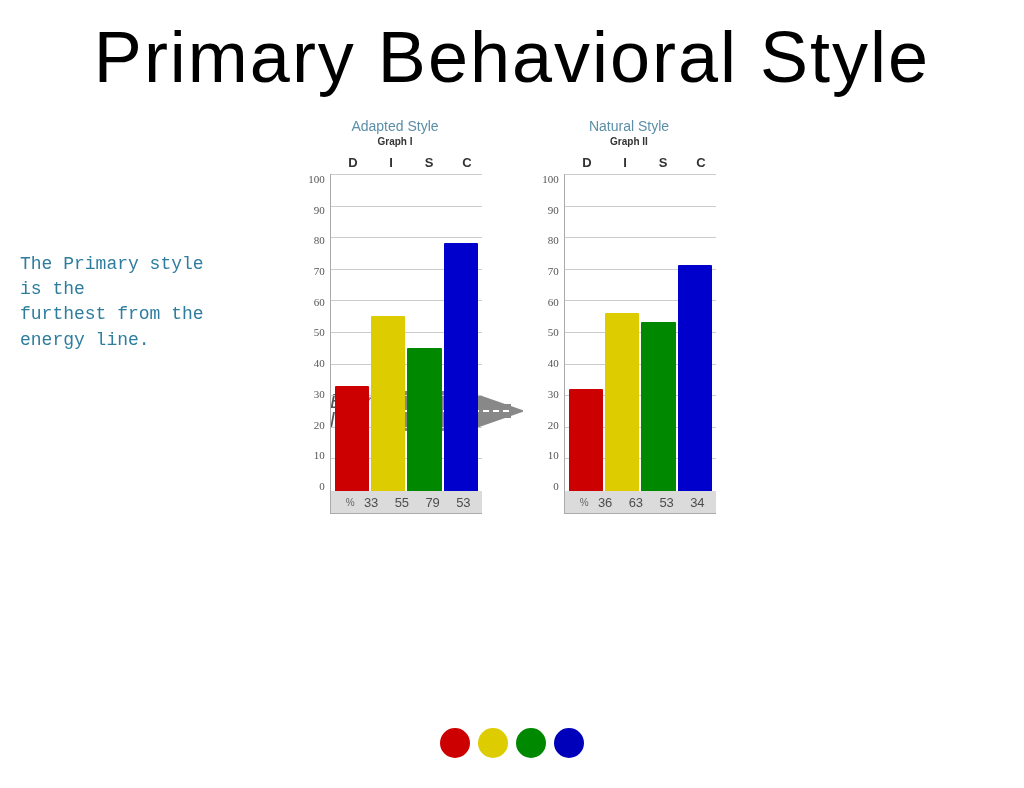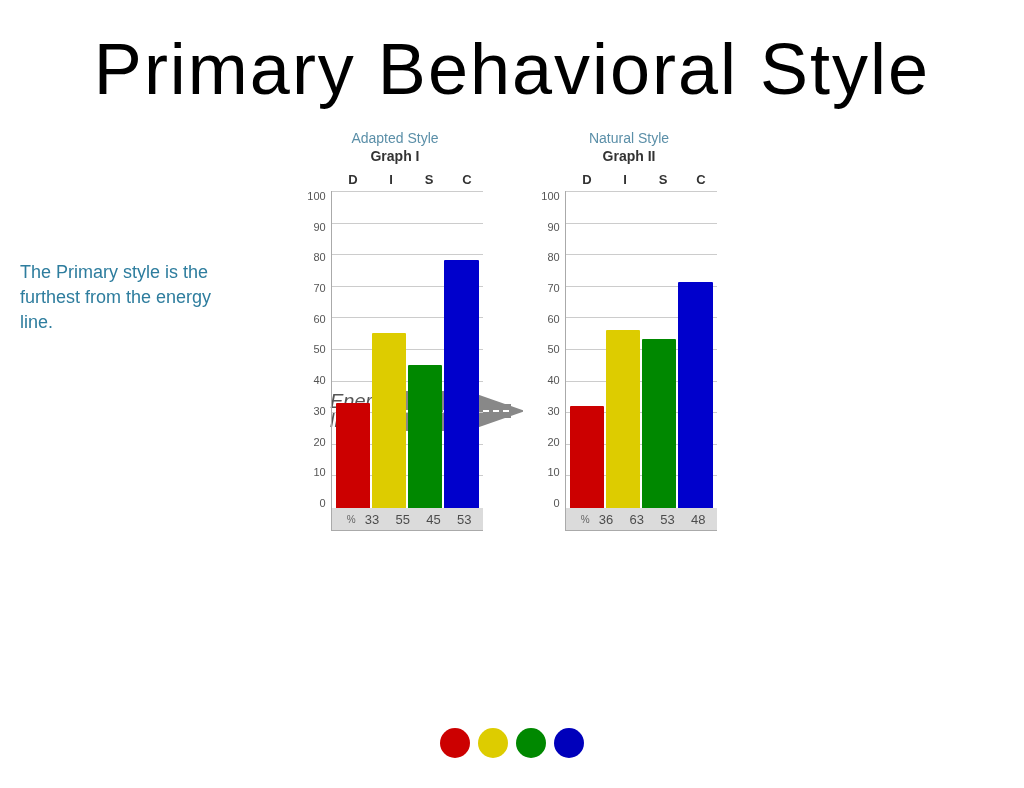--- a/index.html
+++ b/index.html
@@ -10,21 +10,21 @@
       font-family: Arial, sans-serif;
       overflow: hidden;
       position: relative;
     }
 
     .page-title {
       text-align: center;
       font-size: 72px;
       font-weight: 400;
       color: #000000;
-      padding-top: 28px;
+      padding-top: 16px;
       letter-spacing: 2px;
     }
 
     .charts-container {
       display: flex;
       justify-content: center;
       gap: 52px;
       margin-top: 20px;
     }
 
@@ -34,21 +34,21 @@
       align-items: center;
     }
 
     .chart-style-label {
       font-size: 14px;
       color: #5b8fa8;
       margin-bottom: 2px;
     }
 
     .chart-graph-label {
-      font-size: 14px;
+      font-size: 10px;
       color: #333;
       font-weight: 600;
       margin-bottom: 8px;
     }
 
     .chart-disc-labels {
       display: flex;
       gap: 0px;
       margin-bottom: 4px;
       padding-left: 30px;
@@ -74,20 +74,21 @@
       align-items: flex-end;
       height: 340px;
       padding-right: 5px;
       padding-bottom: 22px;
     }
 
     .y-label {
       font-size: 11px;
       color: #555;
       line-height: 1;
+      font-family: Liberation Serif, serif;
     }
 
     .chart-area {
       position: relative;
       width: 152px;
       height: 340px;
       border-left: 1px solid #aaa;
       border-bottom: 1px solid #aaa;
     }
 
@@ -160,21 +161,22 @@
       width: 100%;
       height: 22px;
       background: #888;
       opacity: 0.3;
     }
 
     
     .left-panel {
       position: absolute;
       left: 20px;
-      top: 260px;
+      top: 252px;
+      font-family: Liberation Mono, monospace;
     }
 
     .primary-text {
       font-size: 18px;
       color: #2e7d9e;
       line-height: 1.4;
       max-width: 200px;
     }
 
     .energy-container {
@@ -282,21 +284,21 @@
         <div class="bars-row">
           <div class="bar bar-red" style="height: 104.94px;"></div>
           <div class="bar bar-yellow" style="height: 174.9px;"></div>
           <div class="bar bar-green" style="height: 143.1px;"></div>
           <div class="bar bar-blue" style="height: 248.04px;"></div>
         </div>
         <div class="x-axis-row">
           <div class="x-label-pct">%</div>
           <div class="x-val">33</div>
           <div class="x-val">55</div>
-          <div class="x-val">45</div>
+          <div class="x-val">79</div>
           <div class="x-val">53</div>
         </div>
         <div class="bottom-bar"></div>
       </div>
     </div>
   </div>
 
   <div class="chart-section">
     <div class="chart-style-label">Natural Style</div>
     <div class="chart-graph-label">Graph II</div>
@@ -338,21 +340,21 @@
           <div class="bar bar-red" style="height: 101.76px;"></div>
           <div class="bar bar-yellow" style="height: 178.08px;"></div>
           <div class="bar bar-green" style="height: 168.54px;"></div>
           <div class="bar bar-blue" style="height: 225.78px;"></div>
         </div>
         <div class="x-axis-row">
           <div class="x-label-pct">%</div>
           <div class="x-val">36</div>
           <div class="x-val">63</div>
           <div class="x-val">53</div>
-          <div class="x-val">48</div>
+          <div class="x-val">34</div>
         </div>
         <div class="bottom-bar"></div>
       </div>
     </div>
   </div>
 </div>
 
 <div class="color-dots">
   <div class="dot dot-red"></div>
   <div class="dot dot-yellow"></div>

